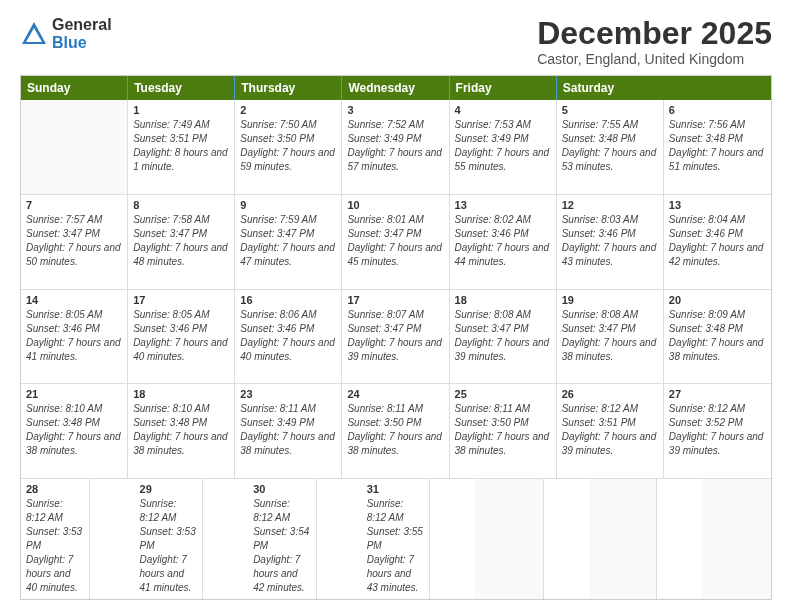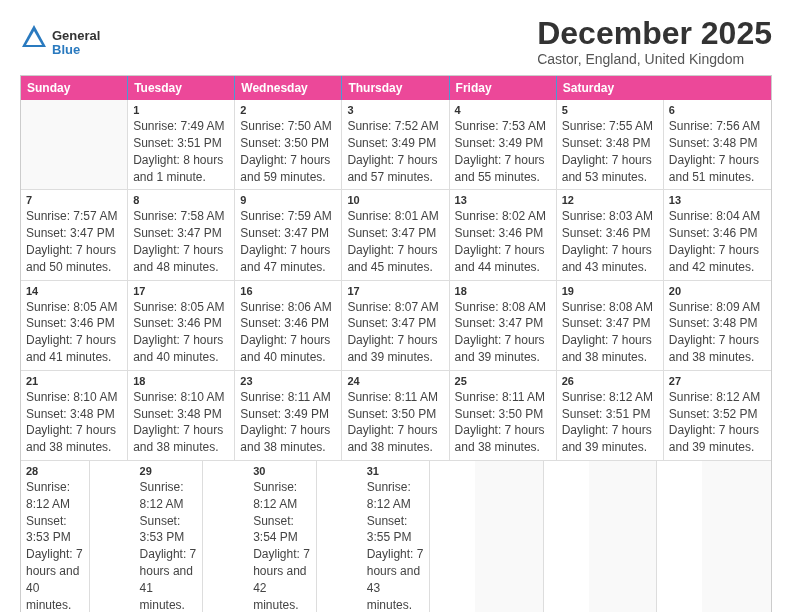--- a/index.html
+++ b/index.html
@@ -22,24 +22,23 @@
       justify-content: space-between;
       align-items: flex-start;
       margin-bottom: 8px;
     }
     .logo {
       display: flex;
       align-items: center;
       gap: 4px;
     }
     .logo-text {
-      font-size: 13px;
+      font-size: 16px;
       font-weight: bold;
       line-height: 1.1;
-      margin-top: 13px;
     }
     .logo-general { color: #333; }
     .logo-blue { color: #2a7abf; }
     .logo-icon {
       width: 28px;
       height: 28px;
     }
     .title-block {
       text-align: left;
     }
@@ -55,21 +54,21 @@
     }
     .calendar {
       flex: 1;
       display: flex;
       flex-direction: column;
       border: 1px solid #ccc;
     }
     .cal-header {
       display: grid;
       grid-template-columns: repeat(7, 1fr);
-      background: #ec4899;
+      background: #4d7c0f;
     }
     .cal-header-cell {
       color: #fff;
       font-size: 12px;
       font-weight: bold;
       padding: 5px 6px;
       text-align: left;
       border-right: 1px solid #4a9ad4;
     }
     .cal-header-cell:last-child { border-right: none; }
@@ -97,23 +96,24 @@
     .cal-cell:last-child { border-right: none; }
     .cal-cell.empty { background: #f9f9f9; }
     .day-num {
       font-size: 11px;
       font-weight: bold;
       color: #333;
       display: block;
       margin-bottom: 2px;
     }
     .cell-info {
-      font-size: 12px;
+      font-size: 10px;
       color: #444;
       line-height: 1.4;
+      font-style: italic;
     }
   </style>
 </head>
 <body>
 
 <div class="page">
   <div class="header">
     <div class="logo">
       <svg class="logo-icon" viewBox="0 0 28 28">
         <polygon points="14,2 26,24 2,24" fill="#2a7abf"></polygon>
@@ -127,22 +127,22 @@
     <div class="title-block">
       <div class="month-title">December 2025</div>
       <div class="location">Castor, England, United Kingdom</div>
     </div>
   </div>
 
   <div class="calendar">
     <div class="cal-header">
     <div class="cal-header-cell">Sunday</div>
         <div class="cal-header-cell">Tuesday</div>
+        <div class="cal-header-cell">Thursday</div>
         <div class="cal-header-cell">Wednesday</div>
-        <div class="cal-header-cell">Thursday</div>
         <div class="cal-header-cell">Friday</div>
         <div class="cal-header-cell">Saturday</div>
       </div>
     <div class="cal-body">
     <div class="cal-row">
           <div class="cal-cell empty"></div>
           <div class="cal-cell">
             <span class="day-num">1</span>
             <div class="cell-info">Sunrise: 7:49 AM<br>Sunset: 3:51 PM<br>Daylight: 8 hours and 1 minute.</div>
           </div>

